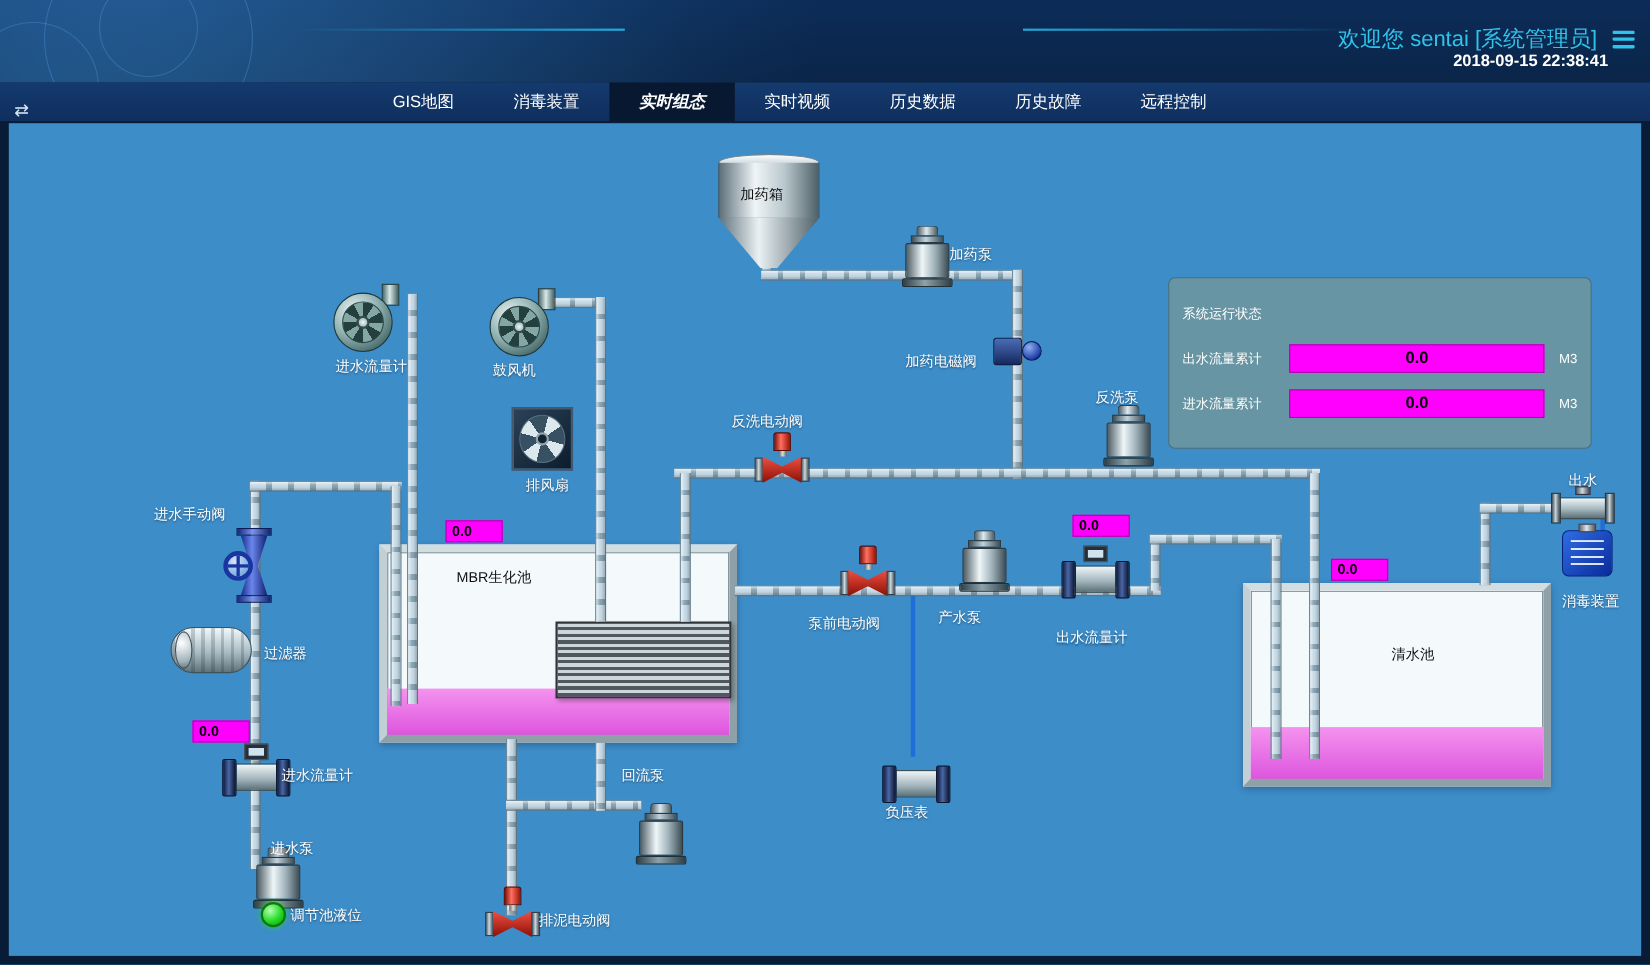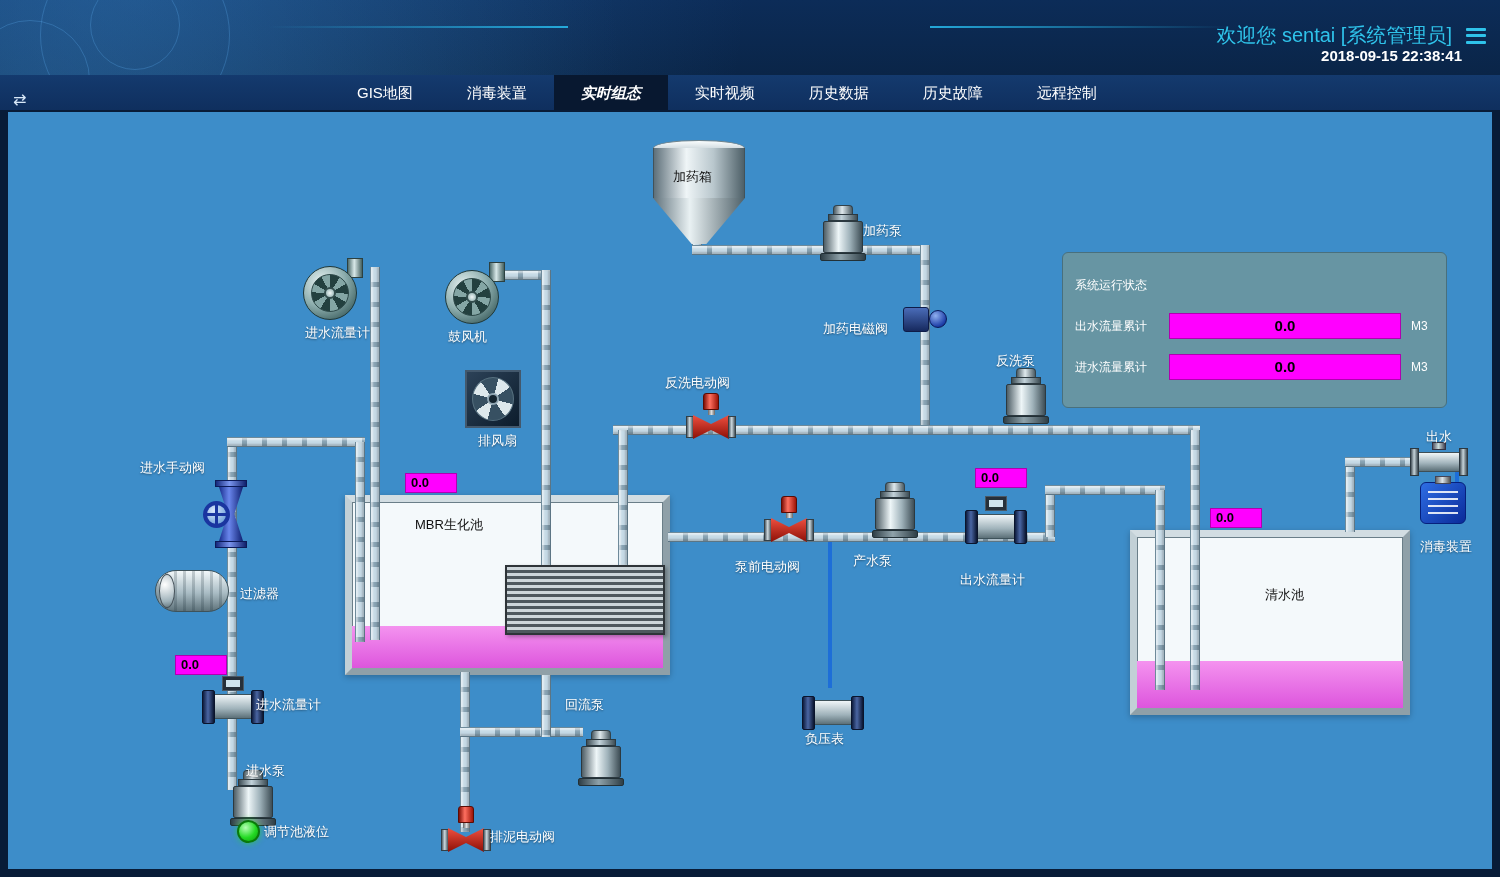--- a/index.html
+++ b/index.html
@@ -60,21 +60,21 @@
   .tank { position:absolute; z-index:1; background:#f4f9fb; border:7px solid;
     border-color:#d2dde2 #8fa0a8 #8fa0a8 #c2d0d6;
     box-shadow:inset 0 0 0 1px #6a7e88, 0 2px 6px rgba(0,0,0,.25); }
   .tank-liquid { position:absolute; left:0; right:0; bottom:0;
     background:linear-gradient(180deg,#f493ef,#dd55dd); }
   .membrane { position:absolute; z-index:2;
     background:repeating-linear-gradient(180deg,#cdd6da 0px,#cdd6da 3px,#4e585e 3px,#4e585e 6px);
     border:2px solid #2e3438; box-shadow:2px 2px 4px rgba(0,0,0,.3); }
   .status-panel { position:absolute; z-index:8; width:385px; height:156px;
     background:#6795a3; border:1px solid #49707d; border-radius:6px; padding:17px 12px; }
-  .sp-row { display:flex; align-items:center; height:30px; margin-bottom:11px; }
+  .sp-row { display:flex; align-items:center; height:30px; margin-bottom:11px;justify-content:space-between; }
   .sp-label { width:94px; color:#fff; font-size:12px; }
   .sp-alarm { width:258px; height:28px; background:#e05a49; border:1px solid #9c2a1a;
     color:#47100a; font-size:15px; font-weight:bold; text-align:center; line-height:26px; }
   .sp-value { width:232px; height:26px; background:#ff00ff; border:1px solid #b000b0;
     color:#000; font-size:15px; font-weight:bold; text-align:center; line-height:24px; }
   .sp-unit { color:#fff; font-size:12px; margin-left:10px; }
   
   .dev { position:absolute; z-index:4; }
   .blower { width:66px; height:62px; }
   .blower-outlet { position:absolute; top:0; right:6px; width:16px; height:20px;

